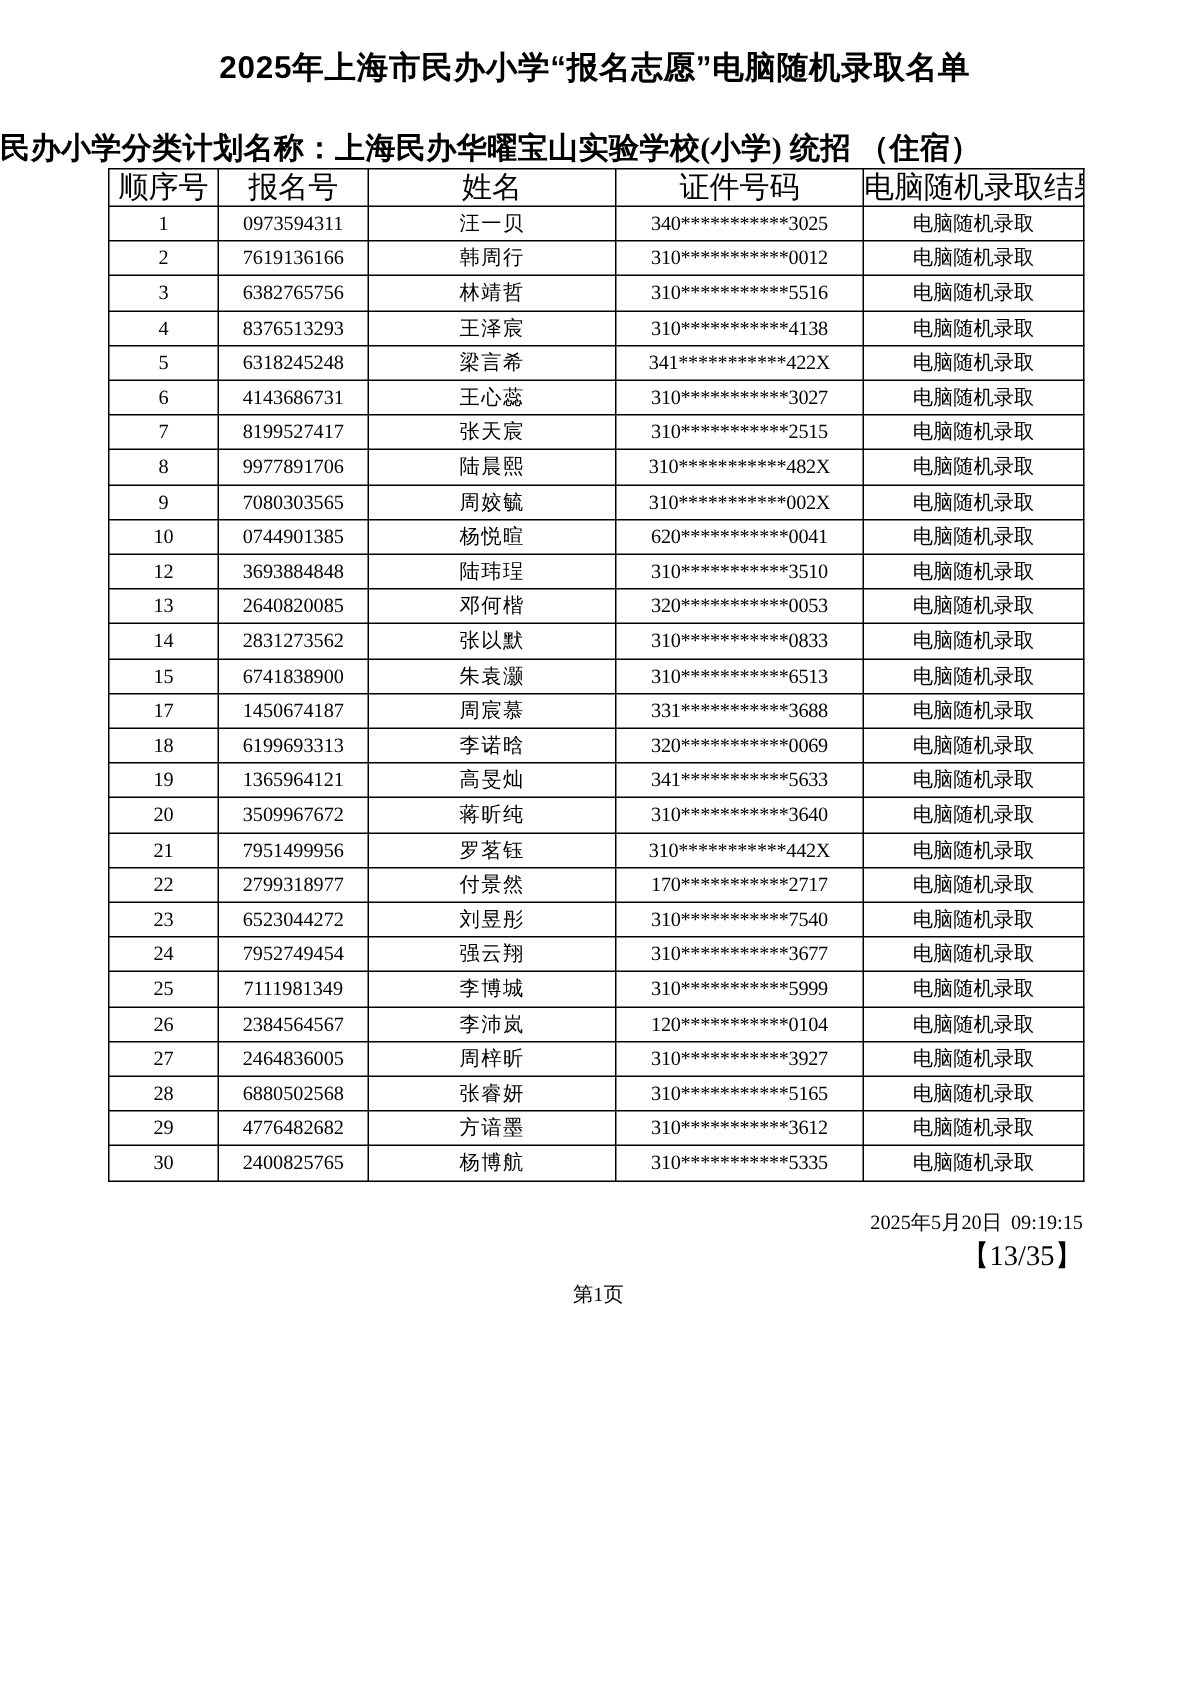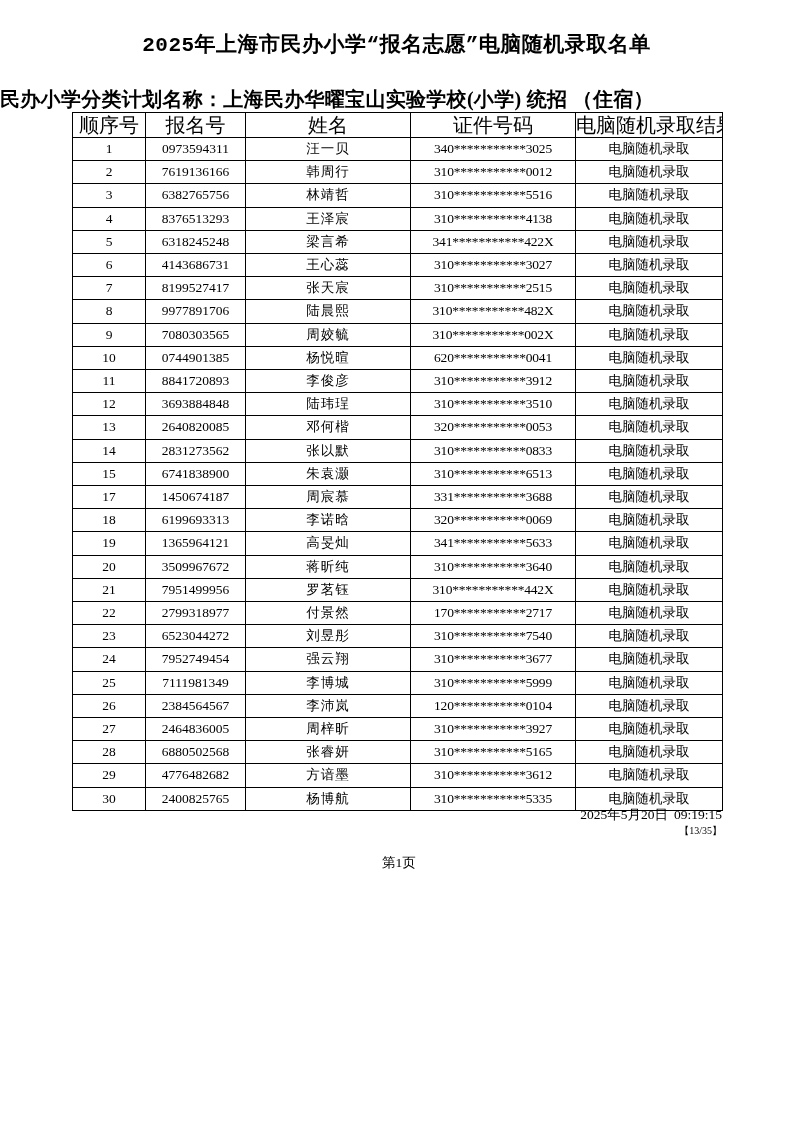--- a/index.html
+++ b/index.html
@@ -23,21 +23,21 @@
     box-sizing: border-box;
   }
   .doc-title {
     text-align: center;
     font-size: 21px;
     font-weight: bold;
     letter-spacing: 0.5px;
     margin: 0;
     padding-top: 32px;
     line-height: 1.3;
-    font-family: Liberation Mono, monospace;
+    font-family: Liberation Sans, sans-serif;
   }
   .doc-subtitle {
     text-align: left;
     font-size: 20px;
     font-weight: bold;
     margin: 0;
     padding-top: 26px;
     line-height: 1.4;
     letter-spacing: 0.3px;
   }
@@ -110,21 +110,21 @@
     text-align: left;
     font-size: 13.5px;
     white-space: nowrap;
   }
   .stamp .date { margin-right: 6px; }
   .counter {
     position: absolute;
     right: 0px;
     top: 18px;
     text-align: right;
-    font-size: 10px;
+    font-size: 19px;
     white-space: nowrap;
   }
 </style>
 </head>
 <body>
 
 <div class="page">
 
   <h1 class="doc-title">2025年上海市民办小学“报名志愿”电脑随机录取名单</h1>
 
@@ -213,27 +213,20 @@
             <td class="cell-result">电脑随机录取</td>
           </tr>
           <tr>
             <td class="cell-seq">10</td>
             <td class="cell-appno">0744901385</td>
             <td class="cell-name">杨悦暄</td>
             <td class="cell-idno">620***********0041</td>
             <td class="cell-result">电脑随机录取</td>
           </tr>
           <tr>
-            <td class="cell-seq">11</td>
-            <td class="cell-appno">8841720893</td>
-            <td class="cell-name">李俊彦</td>
-            <td class="cell-idno">310***********3912</td>
-            <td class="cell-result">电脑随机录取</td>
-          </tr>
-          <tr>
             <td class="cell-seq">12</td>
             <td class="cell-appno">3693884848</td>
             <td class="cell-name">陆玮珵</td>
             <td class="cell-idno">310***********3510</td>
             <td class="cell-result">电脑随机录取</td>
           </tr>
           <tr>
             <td class="cell-seq">13</td>
             <td class="cell-appno">2640820085</td>
             <td class="cell-name">邓何楷</td>

